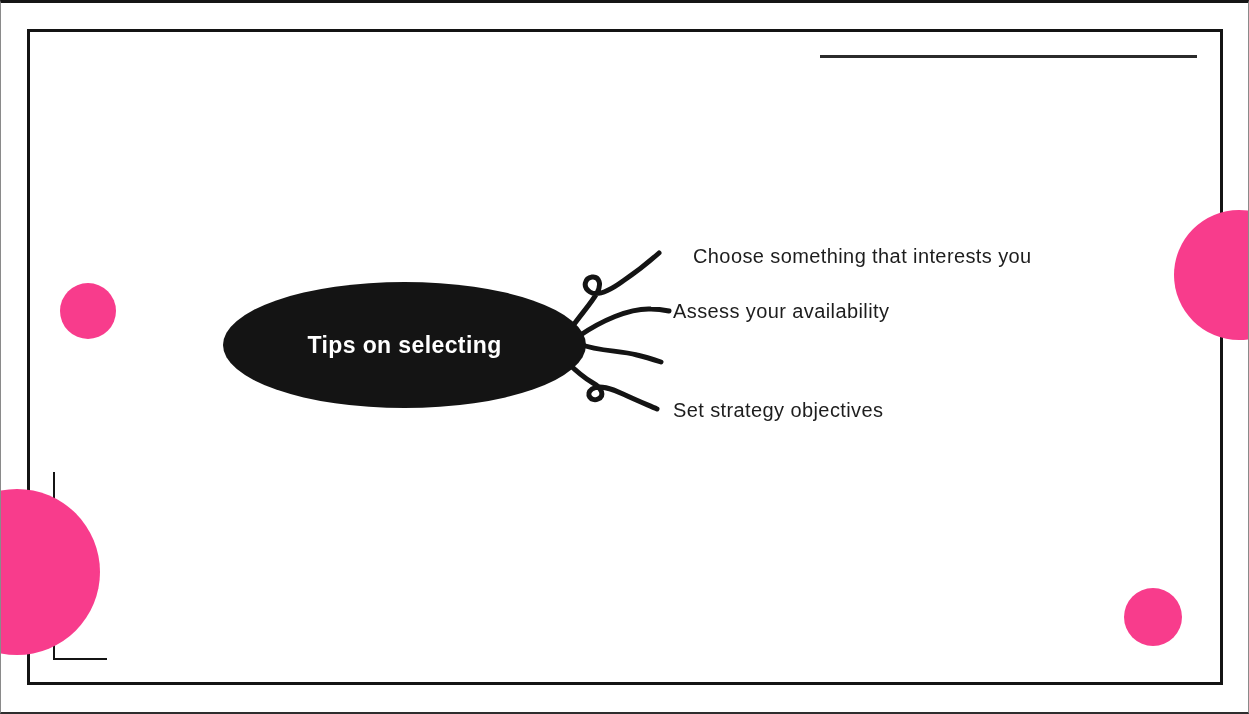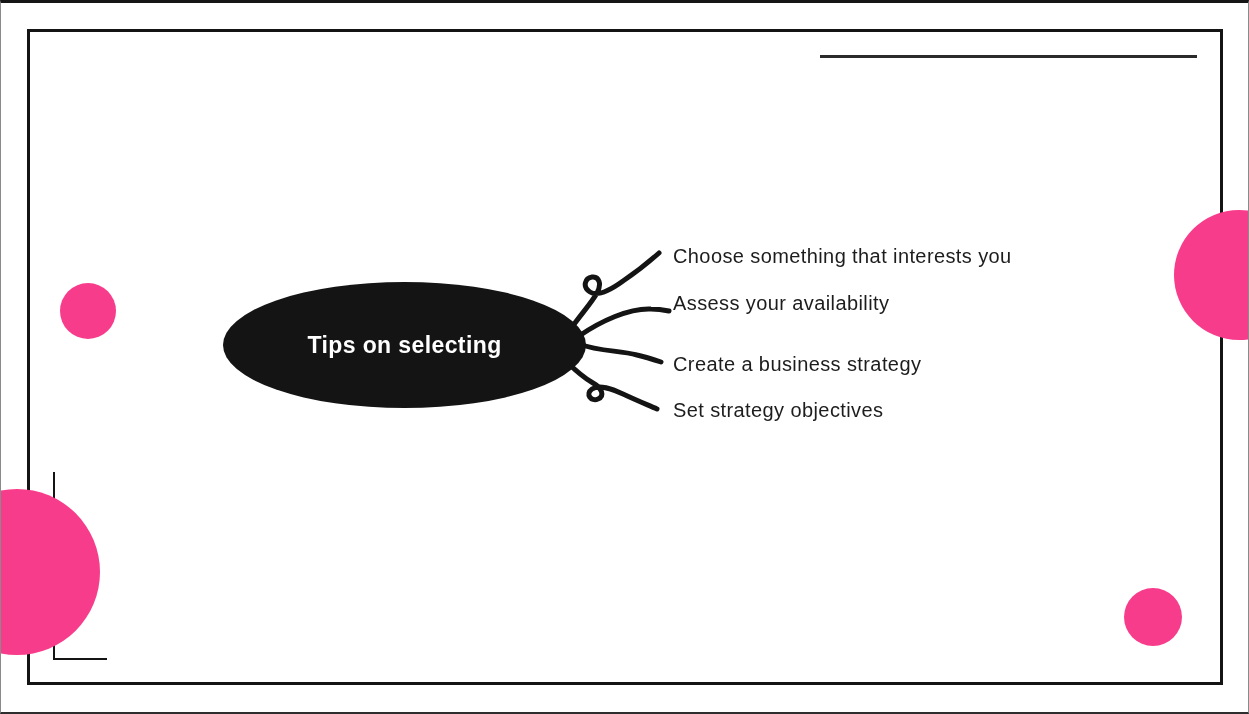--- a/index.html
+++ b/index.html
@@ -109,22 +109,22 @@
   .label {
     position: absolute;
     left: 672px;
     height: 24px;
     line-height: 24px;
     font-size: 20px;
     letter-spacing: 0.4px;
     color: #1d1d1d;
     white-space: nowrap;
   }
-  .label-1 { top: 241px; }
-  .label-2 { top: 288px; }
+  .label-1 { top: 241px; margin-left: 20px; }
+  .label-2 { top: 296px; }
   .label-3 { top: 349px; }
   .label-4 { top: 395px; }
 </style>
 </head>
 <body>
 
 <div class="canvas">
 
   <div class="frame"></div>
 
@@ -144,16 +144,15 @@
     <path d="M 578 344 C 600 352 618 350 636 355 C 645 357 654 360 660 362"></path>
     <path d="M 566 362 C 576 372 585 379 592 383 C 601 388 604 396 597 399 C 590 402 584 394 591 389 C 598 384 611 389 622 394 C 637 401 647 405 656 409"></path>
   </svg>
 
   <div class="topic">
     <span>Tips on selecting</span>
   </div>
 
   <div class="label label-1">Choose something that interests you</div>
   <div class="label label-2">Assess your availability</div>
-  <div class="label label-3">Create a business strategy</div>
   <div class="label label-4">Set strategy objectives</div>
 
 </div>
 
 </body></html>

